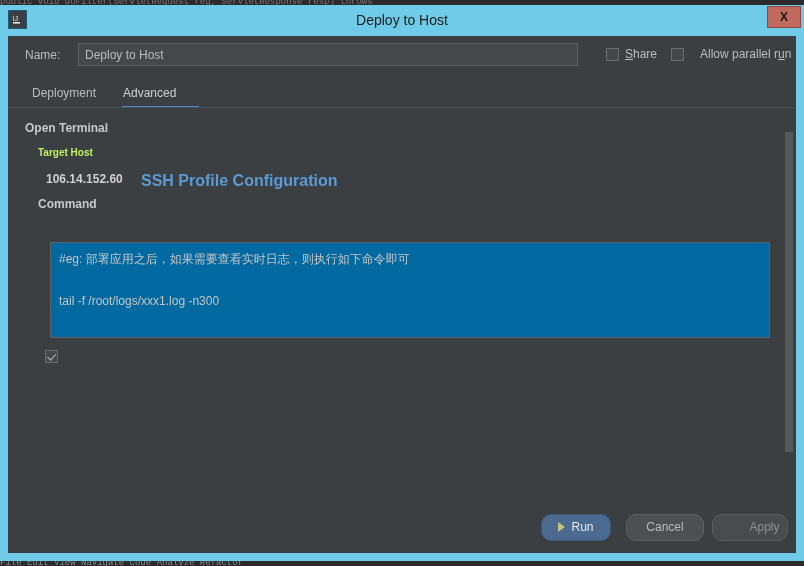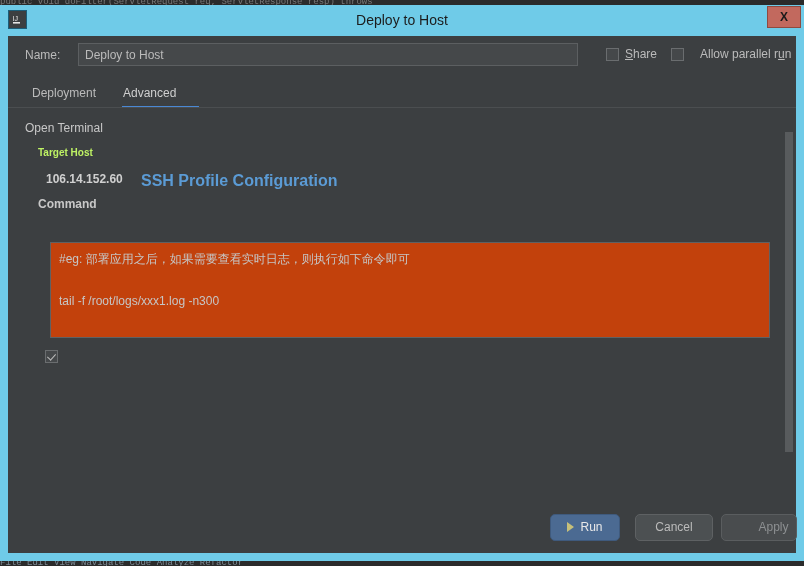--- a/index.html
+++ b/index.html
@@ -195,21 +195,21 @@
   #content {
     position: absolute;
     left: 0; top: 72px;
     width: 788px; height: 412px;
     overflow: hidden;
   }
   #section-open-terminal {
     position: absolute;
     left: 17px; top: 13px;
     color: #c8c8c8;
-    font-weight: normal;
+    font-weight: bold;
     font-size: 12px;
   }
   #label-target-host {
     position: absolute;
     left: 30px; top: 39px;
     color: #bef264;
     font-weight: bold;
     font-size: 10px;
   }
   #host-ip {
@@ -231,21 +231,21 @@
     position: absolute;
     left: 30px; top: 89px;
     color: #c8c8c8;
     font-weight: bold;
     font-size: 12px;
   }
   #command-area {
     position: absolute;
     left: 42px; top: 134px;
     width: 720px; height: 96px;
-    background: #c2410c;
+    background: #0369a1;
     border: 1px solid #5f6163;
     box-sizing: border-box;
     color: #c6c6c6;
     font-family: "Liberation Sans", "DejaVu Sans", sans-serif;
     font-size: 12px;
     padding: 6px 8px;
     resize: none;
     outline: none;
     line-height: 21px;
     overflow: hidden;
@@ -279,29 +279,28 @@
   #buttonbar {
     position: absolute;
     left: 0; bottom: 0;
     width: 788px; height: 48px;
   }
   .btn {
     position: absolute;
     top: 9px;
     height: 27px;
     box-sizing: border-box;
-    border-radius: 5px;
+    border-radius: 10px;
     font-size: 12px;
     color: #bbbbbb;
     cursor: pointer;
     text-align: center;
     line-height: 25px;
     background: #4c5052;
     border: 1px solid #5e6163;
-    margin-left: 9px;
   }
   #run-button {
     left: 533px;
     width: 70px;
     background: #4b6a92;
     border: 1px solid #3f5a7d;
     color: #e8e8e8;
   }
   #run-button .play {
     display: inline-block;

